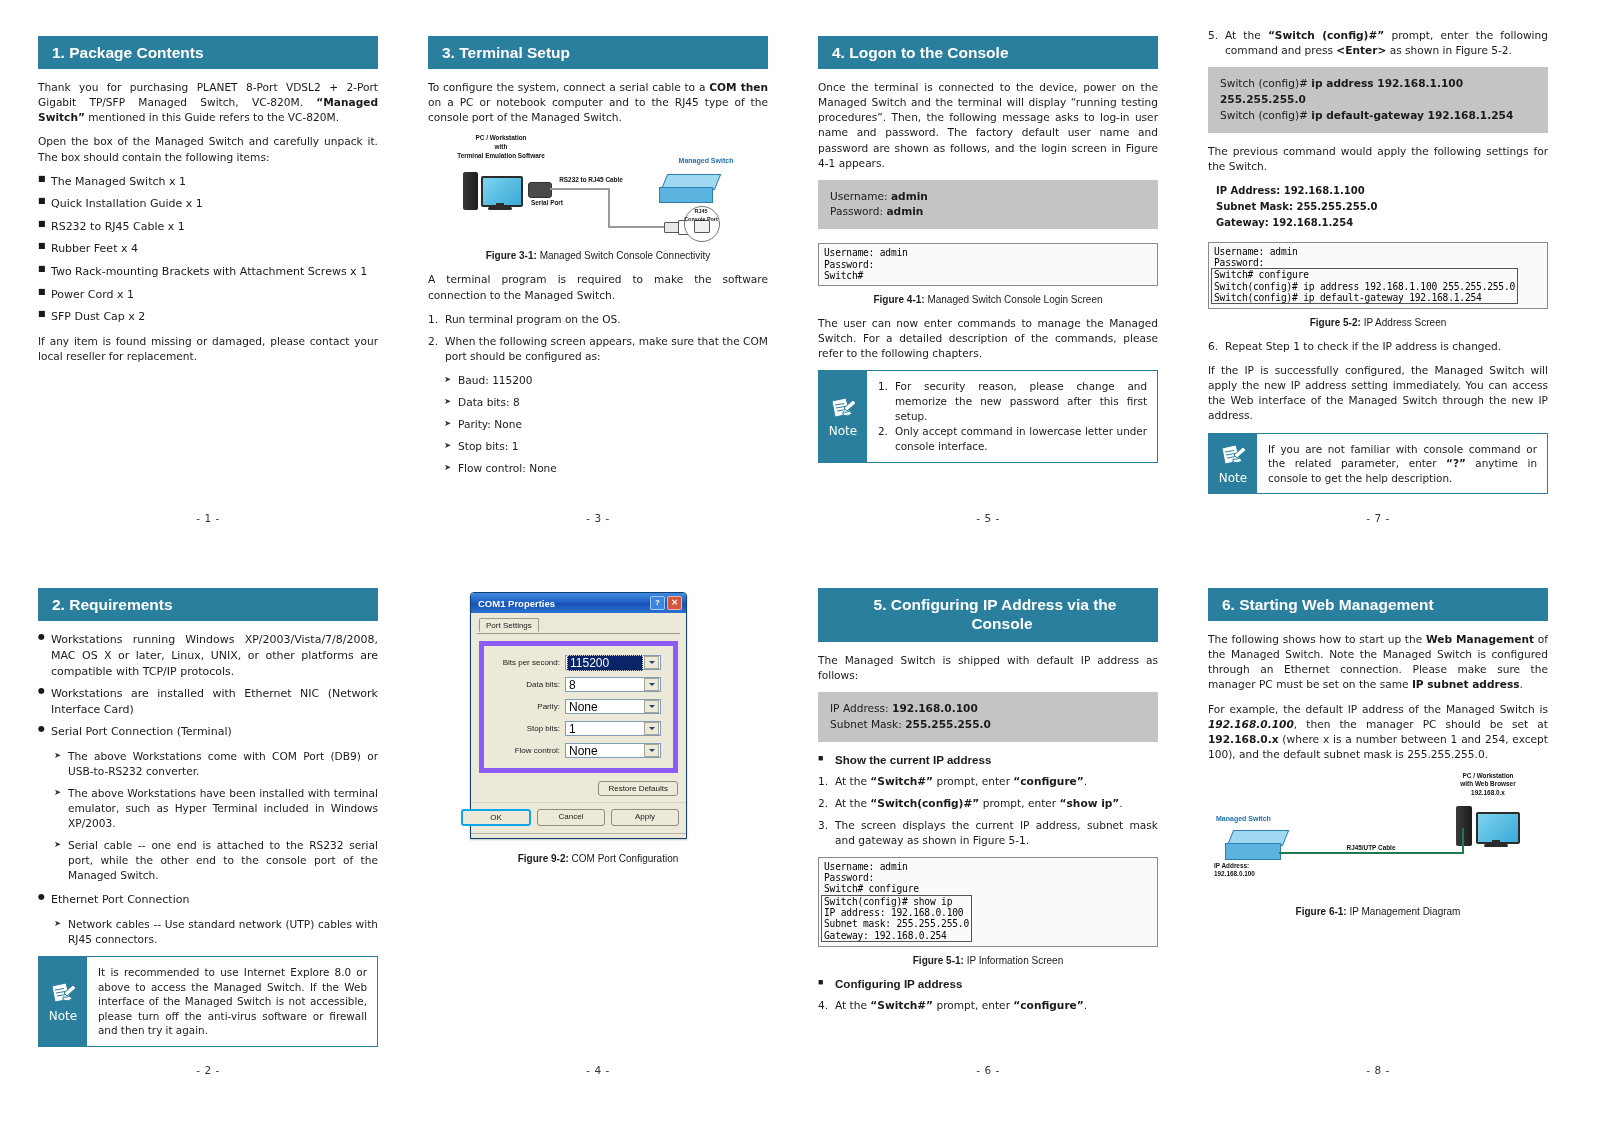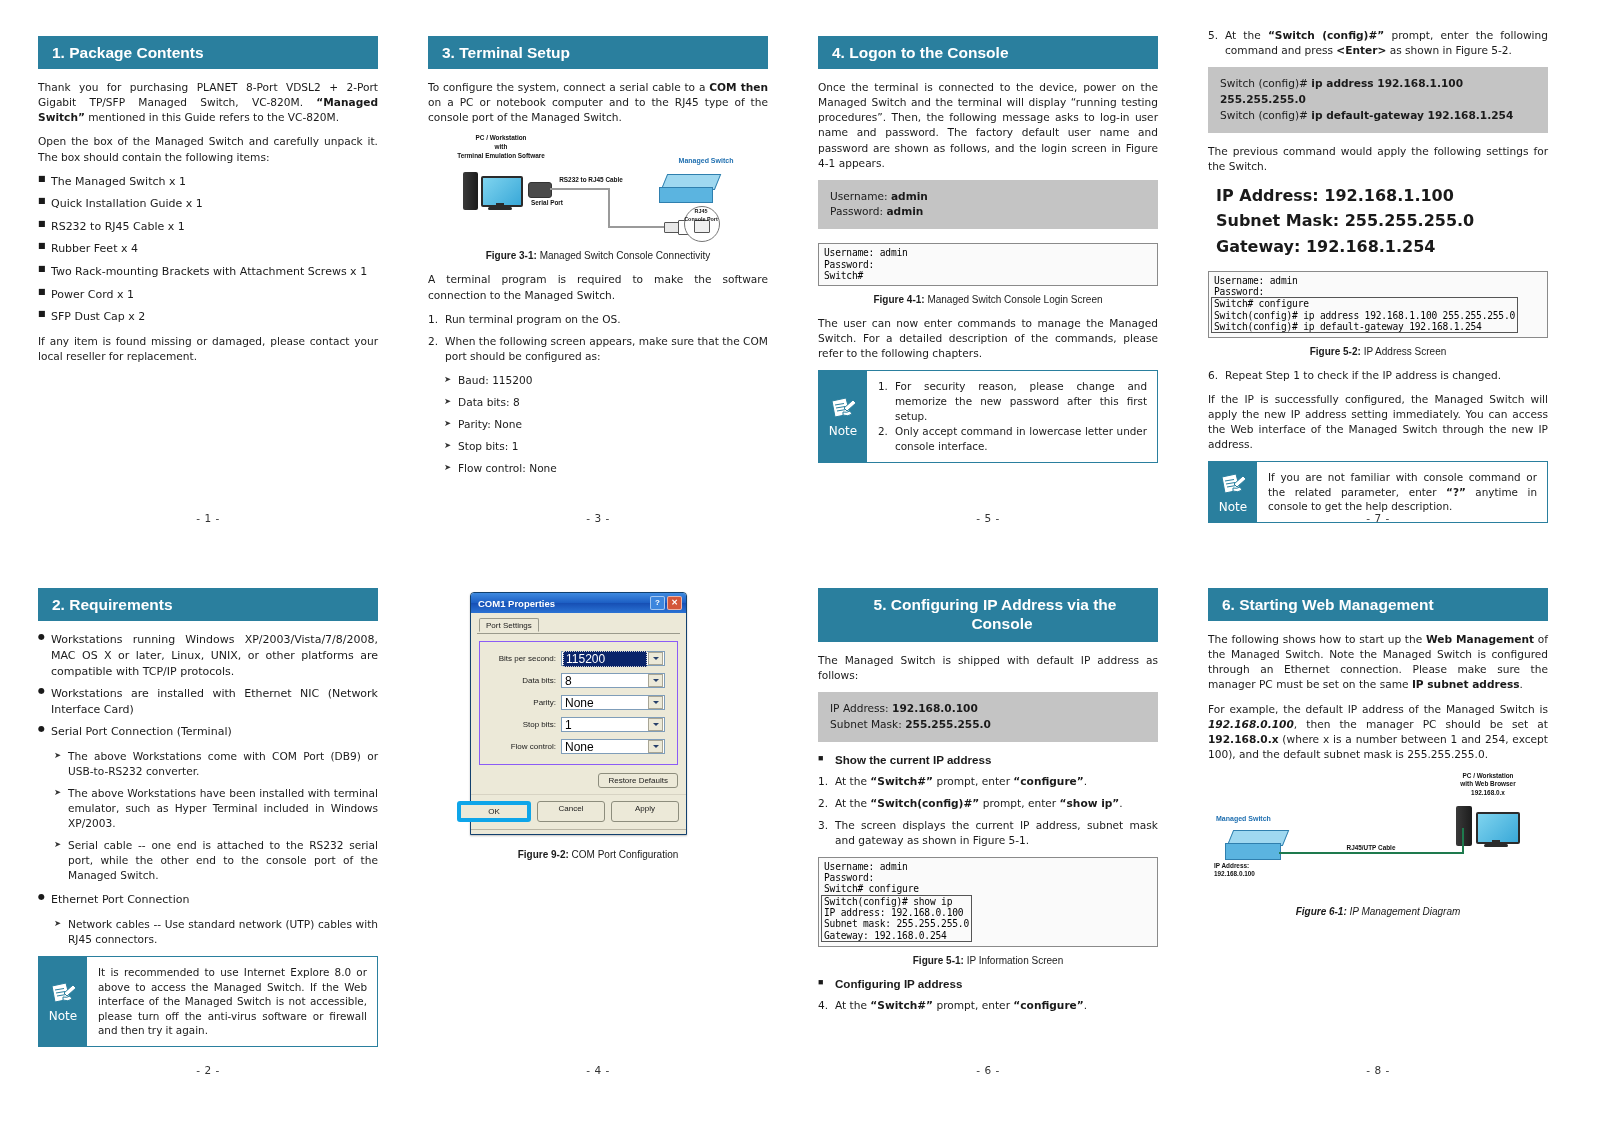--- a/index.html
+++ b/index.html
@@ -165,21 +165,21 @@
   }
   .tbtn.q{background:#3d86dd;}
   .tbtn.x{background:#d4573a;}
   .win .inner{padding:5px 6px 6px 6px;}
   .tabstrip{border-bottom:1px solid #9a9a8c;height:15px;position:relative;}
   .tabstrip .tab1{
     position:absolute;left:2px;top:0;background:#ece9d8;
     border:1px solid #9a9a8c;border-bottom:1px solid #ece9d8;
     font-size:8px;padding:2px 6px 1px 6px;border-radius:2px 2px 0 0;
   }
-  .panel{border:1px solid #8b5cf6;margin:7px 2px 0 2px;padding:9px 12px 10px 4px;background:#ece9d8;}
+  .panel{border:5px solid #8b5cf6;margin:7px 2px 0 2px;padding:9px 12px 10px 4px;background:#ece9d8;}
   .frow{display:flex;align-items:center;margin-bottom:7px;}
   .frow .lab{font-size:8px;text-align:right;width:72px;padding-right:5px;}
   .fld{
     flex:1;height:13px;border:1px solid #7f9db9;background:#fff;
     display:flex;align-items:center;
   }
   .fld .val{flex:1;font-size:12px;padding-left:3px;color:#000;}
   .fld.sel .val{background:#0a246a;color:#fff;margin:1px;padding-left:2px;
     border:1px dotted #cfcfcf;}
   .fld .arrow{
@@ -192,21 +192,21 @@
   }
   .btnrow{display:flex;justify-content:flex-end;margin:8px 2px 0 2px;}
   .wbtn{
     font-size:8px;padding:2px 9px;background:#ece9d8;
     border:1px solid #8d8d7d;border-radius:3px;min-width:48px;text-align:center;
   }
   .footrow{
     display:flex;justify-content:flex-end;gap:6px;
     background:#ece9d8;padding:6px 7px 7px 0;border-top:1px solid #d7d3c3;
   }
-  .wbtn.def{border:4px solid #0ea5e9;}
+  .wbtn.def{border:2px solid #0ea5e9;}
   .win .base{height:4px;background:#ece9d8;border-top:1px solid #b9b5a4;}
 </style>
 </head>
 <body>
 
 <div class="sheet">
 
   <div class="page p1">
     <div class="sec-head">1. Package Contents</div>
 
@@ -499,21 +499,21 @@
       <li><span class="mk">5.</span>At the <span class="b">“Switch (config)#”</span> prompt, enter the following command and press <span class="b">&lt;Enter&gt;</span> as shown in Figure 5-2.</li>
     </ol>
 
     <div class="greybox">
       <div><span>Switch (config)#</span> <span class="b">ip address 192.168.1.100 255.255.255.0</span></div>
       <div><span>Switch (config)#</span> <span class="b">ip default-gateway 192.168.1.254</span></div>
     </div>
 
     <p class="t">The previous command would apply the following settings for the Switch.</p>
 
-    <div style="margin:0 0 11px 8px;font-size:16px;line-height:1.6;font-weight:bold;">
+    <div style="margin:0 0 11px 8px;font-size:10px;line-height:1.6;font-weight:bold;">
       <div>IP Address: 192.168.1.100</div>
       <div>Subnet Mask: 255.255.255.0</div>
       <div>Gateway: 192.168.1.254</div>
     </div>
 
     <div class="console"><span>Username: admin
 Password:</span>
 <span class="hl">Switch# configure
 Switch(config)# ip address 192.168.1.100 255.255.255.0
 Switch(config)# ip default-gateway 192.168.1.254</span></div>
@@ -566,20 +566,20 @@
       <div class="fig-lbl blue" style="left:8px;top:42px;width:100px;text-align:left;">Managed Switch</div>
       <div class="sw-top" style="left:22px;top:58px;width:54px;height:14px;transform:skewX(-22deg);"></div>
       <div class="sw-body" style="left:17px;top:71px;width:54px;height:15px;"></div>
       <div class="fig-lbl" style="left:6px;top:90px;width:80px;text-align:left;">IP Address:<br>192.168.0.100</div>
 
       <div class="cable green" style="left:71px;top:80px;width:185px;height:2px;"></div>
       <div class="cable green" style="left:254px;top:56px;width:2px;height:26px;"></div>
       <div class="fig-lbl" style="left:118px;top:72px;width:90px;background:#fff;">RJ45/UTP Cable</div>
     </div>
 
-    <div class="figcap" style="margin-top:14px;font-style:italic;">
+    <div class="figcap" style="margin-top:14px;">
       <span class="b">Figure 6-1:</span>
       <span>IP Management Diagram</span>
     </div>
   </div>
   <div class="pagenum n8">- 8 -</div>
 
 </div>
 
 </body></html>

